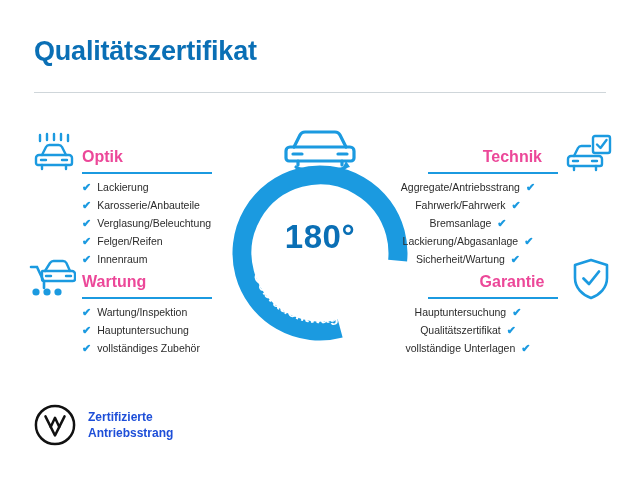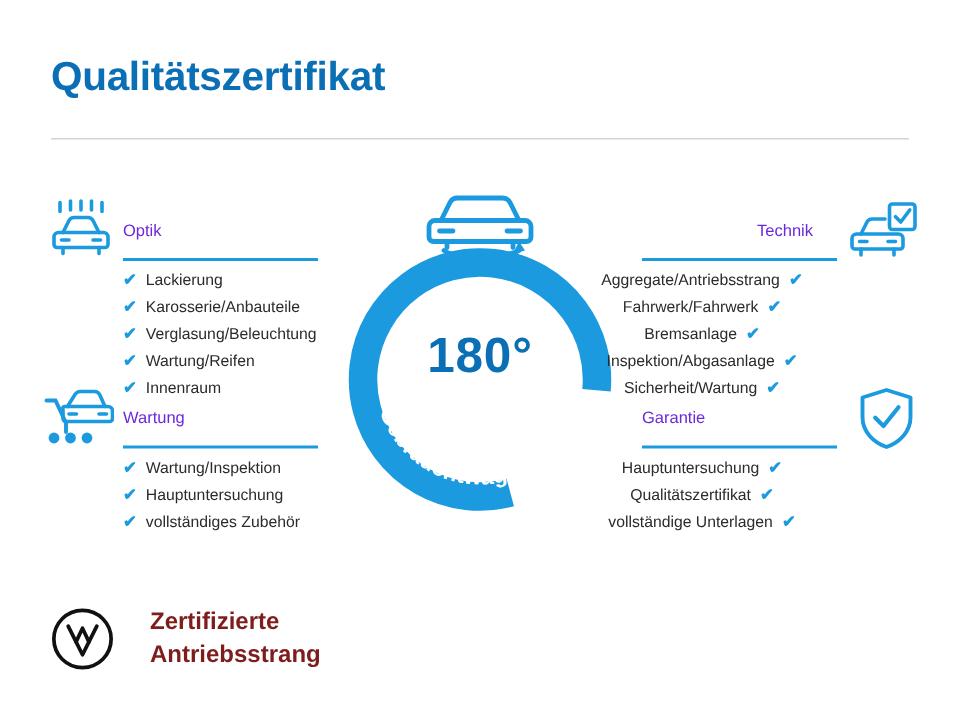--- a/index.html
+++ b/index.html
@@ -51,23 +51,23 @@
   }
   .car-icon-top {
     position: absolute;
     left: 276px; top: 125px;
     width: 88px; height: 48px;
   }
 
   
   .sec-head {
     position: absolute;
-    font-size: 11px;
-    font-weight: normal;
-    color: #6d28d9;
+    font-size: 16px;
+    font-weight: bold;
+    color: #ec4899;
   }
   .sec-rule {
     position: absolute;
     height: 2px;
     background: #1b9ae0;
   }
 
   
   .list { position: absolute; }
   .list .row {
@@ -95,24 +95,24 @@
 
   
   .footer {
     position: absolute;
     left: 34px; top: 404px;
     display: flex;
     align-items: center;
   }
   .vw-mark { width: 42px; height: 42px; }
   .vw-text {
-    margin-left: 24px;
-    font-size: 16px;
-    font-weight: bold;
-    color: #7f1d1d;
+    margin-left: 12px;
+    font-size: 12px;
+    font-weight: bold;
+    color: #1d4ed8;
     line-height: 1.35;
   }
 </style>
 </head>
 <body>
 
 <div id="page">
 
   <div class="title">Qualitätszertifikat</div>
   <div class="title-rule"></div>
@@ -174,21 +174,21 @@
     <div class="row">
         <span class="check">✔</span>
         <span>Karosserie/Anbauteile</span>
       </div>
     <div class="row">
         <span class="check">✔</span>
         <span>Verglasung/Beleuchtung</span>
       </div>
     <div class="row">
         <span class="check">✔</span>
-        <span>Wartung/Reifen</span>
+        <span>Felgen/Reifen</span>
       </div>
     <div class="row">
         <span class="check">✔</span>
         <span>Innenraum</span>
       </div>
   </div>
 
   <div class="icon-box" style="left:566px; top:134px;">
     <svg viewBox="0 0 46 42" width="46" height="42" xmlns="http://www.w3.org/2000/svg">
       <g fill="none" stroke="#1b9ae0" stroke-width="2.4" stroke-linecap="round" stroke-linejoin="round">
@@ -212,21 +212,21 @@
       </div>
     <div class="row">
         <span>Fahrwerk/Fahrwerk</span>
         <span class="check">✔</span>
       </div>
     <div class="row">
         <span>Bremsanlage</span>
         <span class="check">✔</span>
       </div>
     <div class="row">
-        <span>Inspektion/Abgasanlage</span>
+        <span>Lackierung/Abgasanlage</span>
         <span class="check">✔</span>
       </div>
     <div class="row">
         <span>Sicherheit/Wartung</span>
         <span class="check">✔</span>
       </div>
   </div>
 
   <div class="icon-box" style="left:28px; top:258px;">
     <svg viewBox="0 0 48 40" width="48" height="40" xmlns="http://www.w3.org/2000/svg">
@@ -259,21 +259,21 @@
         <span>vollständiges Zubehör</span>
       </div>
   </div>
 
   <div class="icon-box" style="left:572px; top:258px;">
     <svg viewBox="0 0 38 42" width="38" height="42" xmlns="http://www.w3.org/2000/svg">
       <path d="M19 2 L35 7 L35 20 C35 30 27.5 37 19 40 C10.5 37 3 30 3 20 L3 7 Z" fill="none" stroke="#1b9ae0" stroke-width="2.6" stroke-linejoin="round"></path>
       <path d="M11.5 20.5 L17 26 L27 13.5" fill="none" stroke="#1b9ae0" stroke-width="2.8" stroke-linecap="round" stroke-linejoin="round"></path>
     </svg>
   </div>
-  <div class="sec-head" style="left:428px; top:273px; width:130px; text-align:left;">Garantie</div>
+  <div class="sec-head" style="left:447px; top:273px; width:130px; text-align:center;">Garantie</div>
   <div class="sec-rule" style="left:428px; top:297px; width:130px;"></div>
   <div class="list right" style="left:378px; top:303px; width:180px;">
     <div class="row">
         <span>Hauptuntersuchung</span>
         <span class="check">✔</span>
       </div>
     <div class="row">
         <span>Qualitätszertifikat</span>
         <span class="check">✔</span>
       </div>

